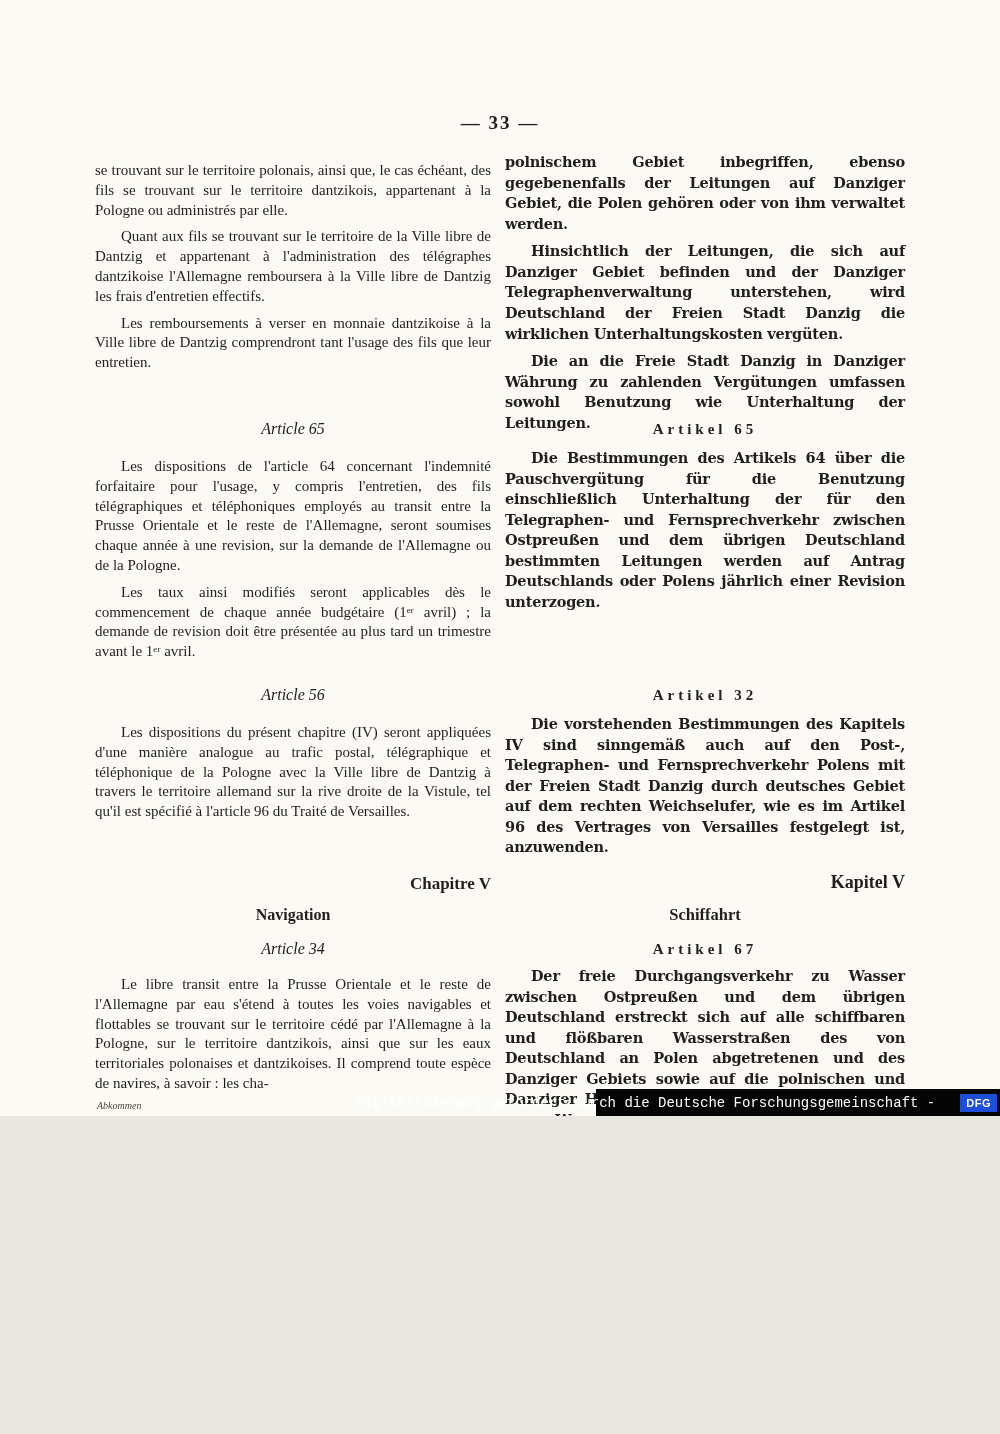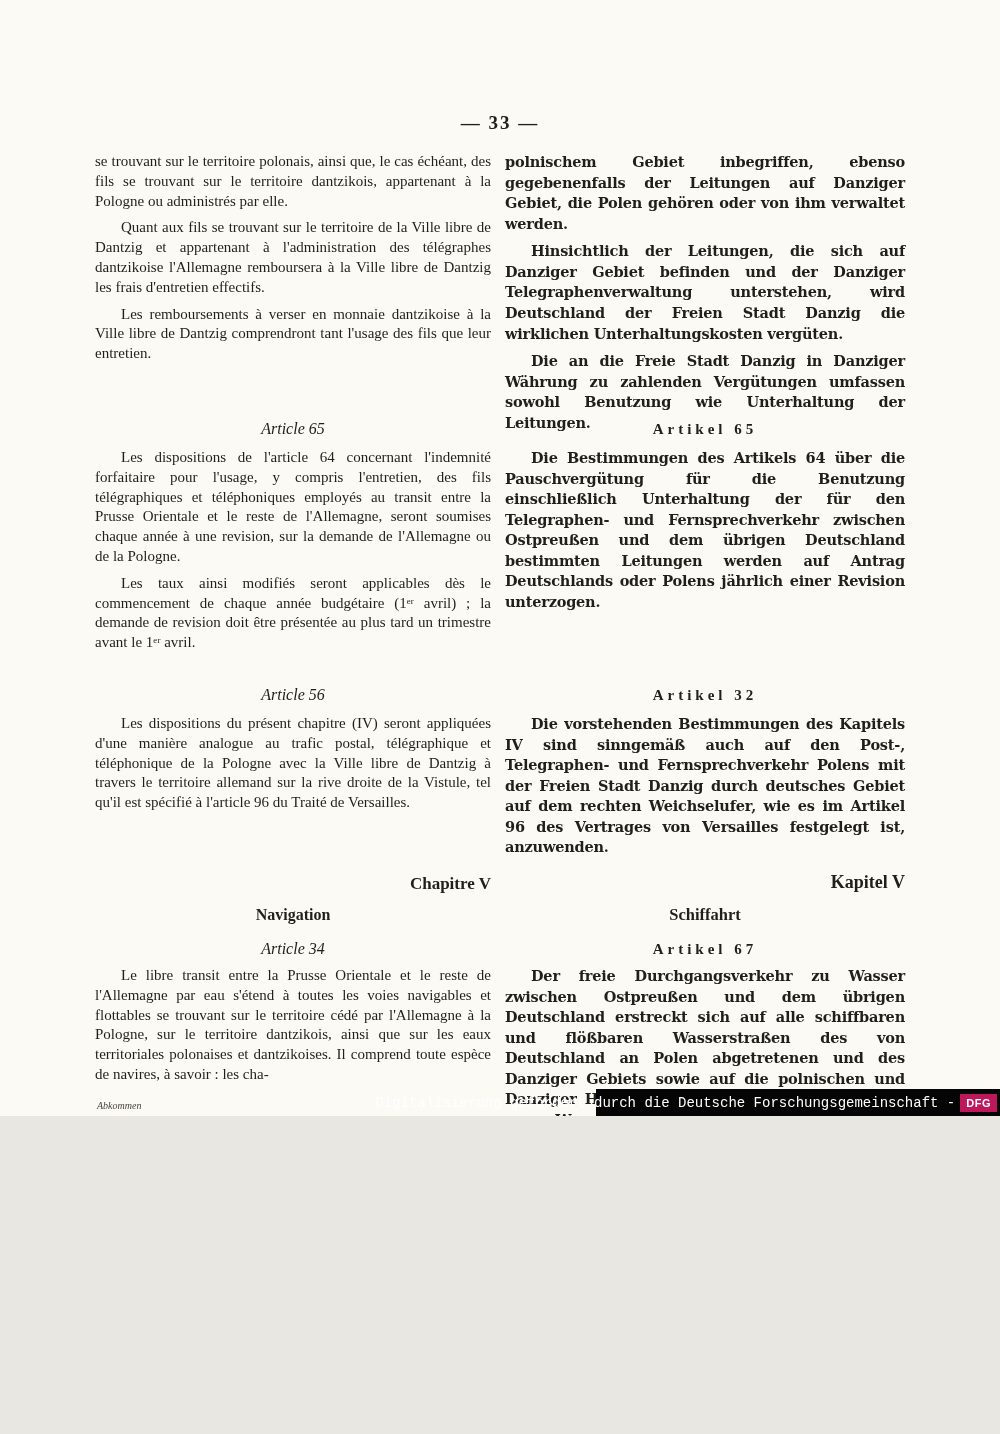--- a/index.html
+++ b/index.html
@@ -17,21 +17,21 @@
   .page-number {
     position: absolute;
     top: 112px; left: 0; width: 100%;
     text-align: center;
     font-size: 19px;
     font-weight: bold;
     letter-spacing: 2px;
   }
   
   .block { position: absolute; text-align: justify; }
-  .fr-col { left: 95px;  width: 396px; font-size: 15px; line-height: 1.32; }
+  .fr-col { left: 95px;  width: 396px; font-size: 15px; line-height: 1.32; margin-top: 9px; }
   .de-col {
     left: 505px; width: 400px;
     font-family: "DejaVu Serif", serif;
     font-weight: bold;
     font-size: 14.5px;
     line-height: 1.42;
     letter-spacing: -0.2px;
   }
   .block p { margin: 0 0 7px 0; text-indent: 26px; }
   .block p.no-indent { text-indent: 0; }
@@ -84,27 +84,28 @@
     gap: 5px;
     padding: 0 3px 0 6px;
   }
   .footer-text {
     color: #ffffff;
     font-family: Liberation Mono, monospace;
     font-size: 14px;
     white-space: nowrap;
   }
   .dfg-badge {
-    background: #be185d;
+    background: #1d4ed8;
     color: #ffffff;
     font-family: "Liberation Sans", sans-serif;
     font-weight: bold;
     font-size: 11px;
     padding: 3px 6px;
     letter-spacing: 0.5px;
+    margin-left: 20px;
   }
 </style>
 </head>
 <body>
 
 <div class="page">
 
   <div class="page-number">— 33 —</div>
 
   <div class="block fr-col" style="top:152px;" lang="fr">

